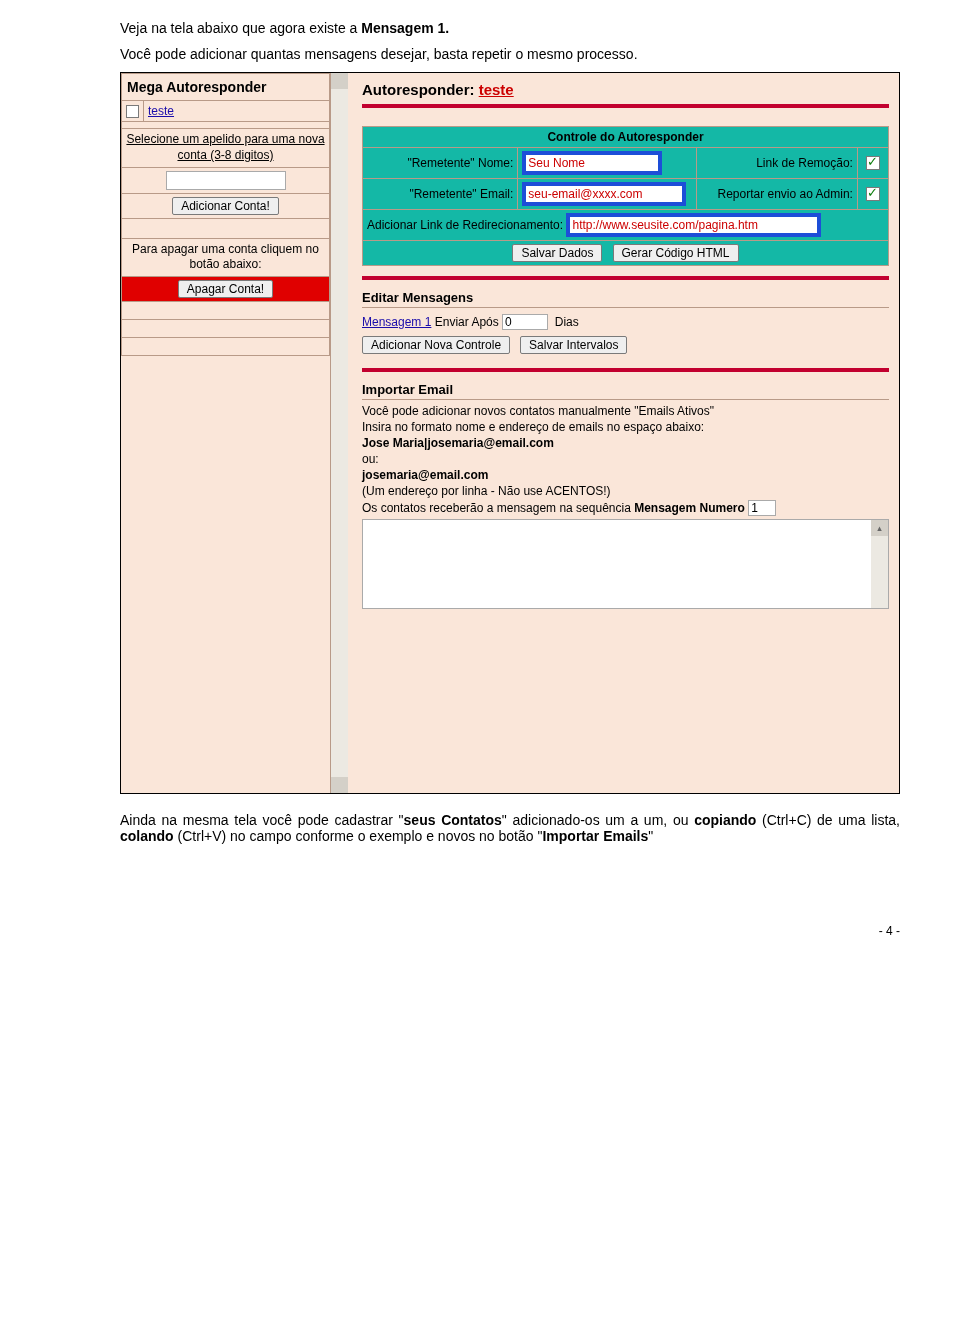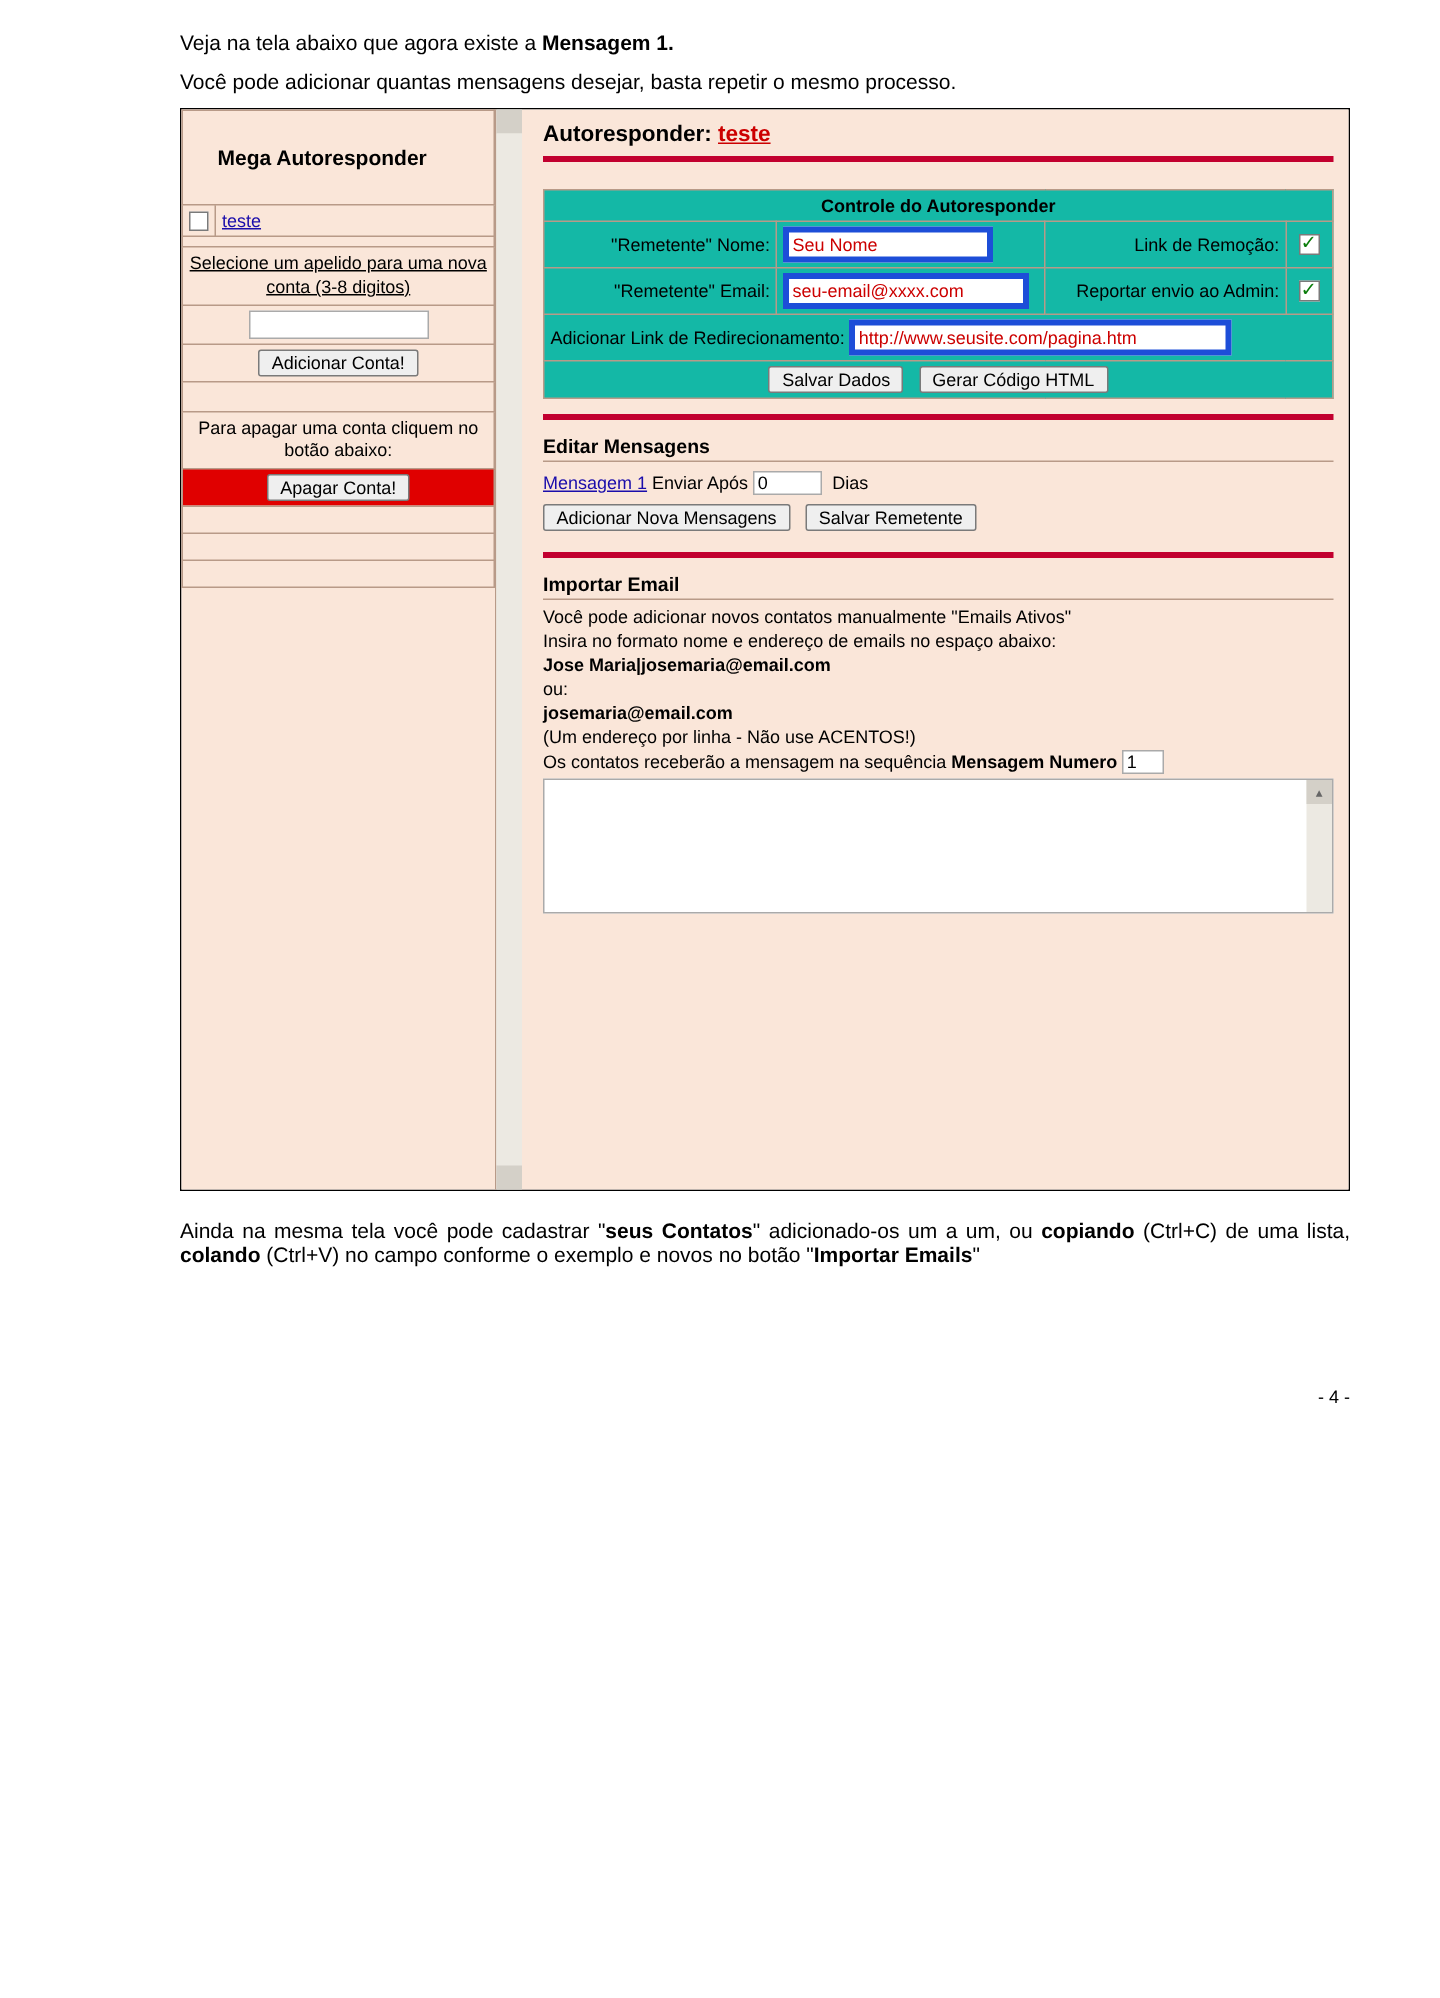--- a/index.html
+++ b/index.html
@@ -30,21 +30,21 @@
   .sidebar {
     width: 210px;
     flex: 0 0 210px;
     background: #fae6d9;
     border-right: 1px solid #b89a88;
     display: flex;
     flex-direction: column;
   }
   .sb-table { width: 100%; border-collapse: collapse; }
   .sb-table td { border: 1px solid #b89a88; padding: 3px 4px; font-size: 12px; }
-  .sb-title td { font-weight: bold; font-size: 14px; padding: 23px; }
+  .sb-title td { font-weight: bold; font-size: 14px; padding: 5px; }
   .sb-link { color: #1a0dab; text-decoration: underline; cursor: pointer; }
   .sb-center { text-align: center; }
   .sb-red { background: #e00000; }
   .sb-btn-wrap { padding: 4px; text-align: center; }
   .winbtn {
     background: #efefef;
     border: 1px solid #7a7a7a;
     border-radius: 2px;
     padding: 1px 8px;
     font-size: 12px;
@@ -237,23 +237,23 @@
         </table>
 
     <div class="hr2"></div>
 
     <div class="sec-head">Editar Mensagens</div>
     <div class="uline"></div>
     <div class="msg-row">
       <a>Mensagem 1</a><span> Enviar Após </span><input class="smallinput" type="text" value="0" style=""> &nbsp;<span>Dias</span>
     </div>
     <div style="padding:4px 0;">
-      <button class="winbtn">Adicionar Nova Mensagens</button>
+      <button class="winbtn">Adicionar Nova Controle</button>
       &nbsp;
-      <button class="winbtn">Salvar Remetente</button>
+      <button class="winbtn">Salvar Intervalos</button>
     </div>
 
     <div class="hr2"></div>
 
     <div class="import">
       <div class="sec-head">Importar Email</div>
       <div class="uline"></div>
       <p>Você pode adicionar novos contatos manualmente "Emails Ativos"</p>
       <p>Insira no formato nome e endereço de emails no espaço abaixo:</p>
       <p><b>Jose Maria|josemaria@email.com</b></p>

